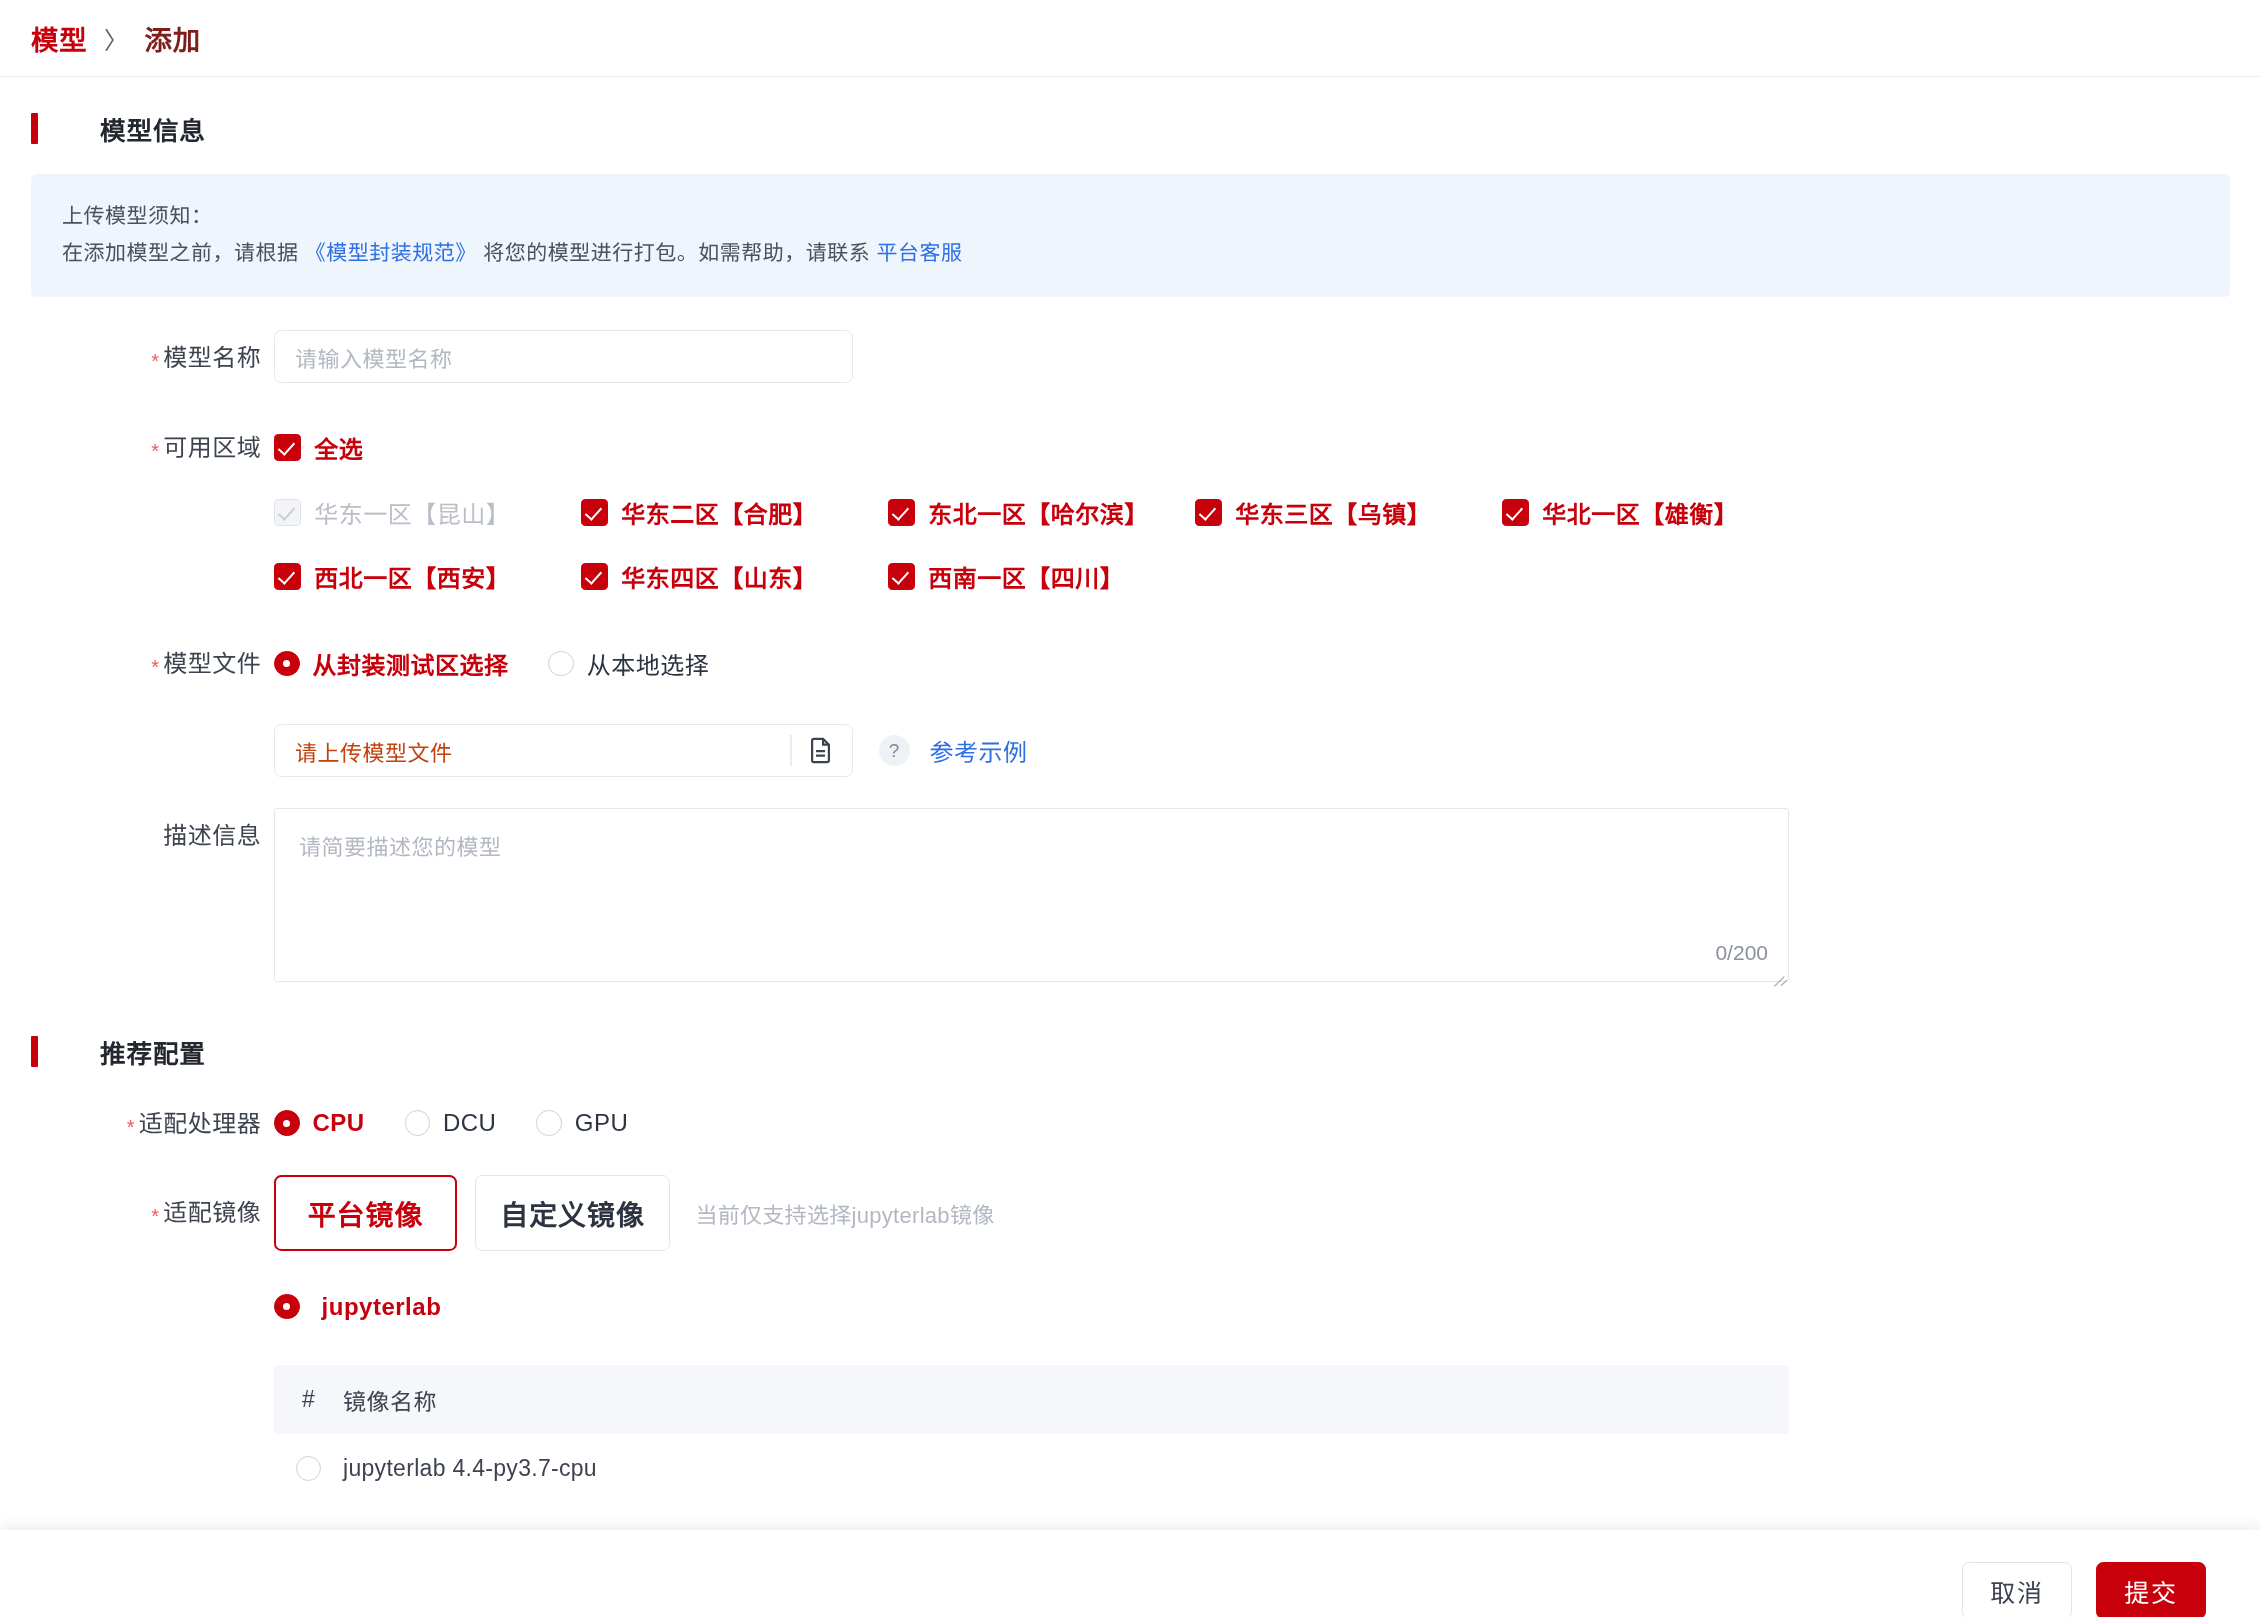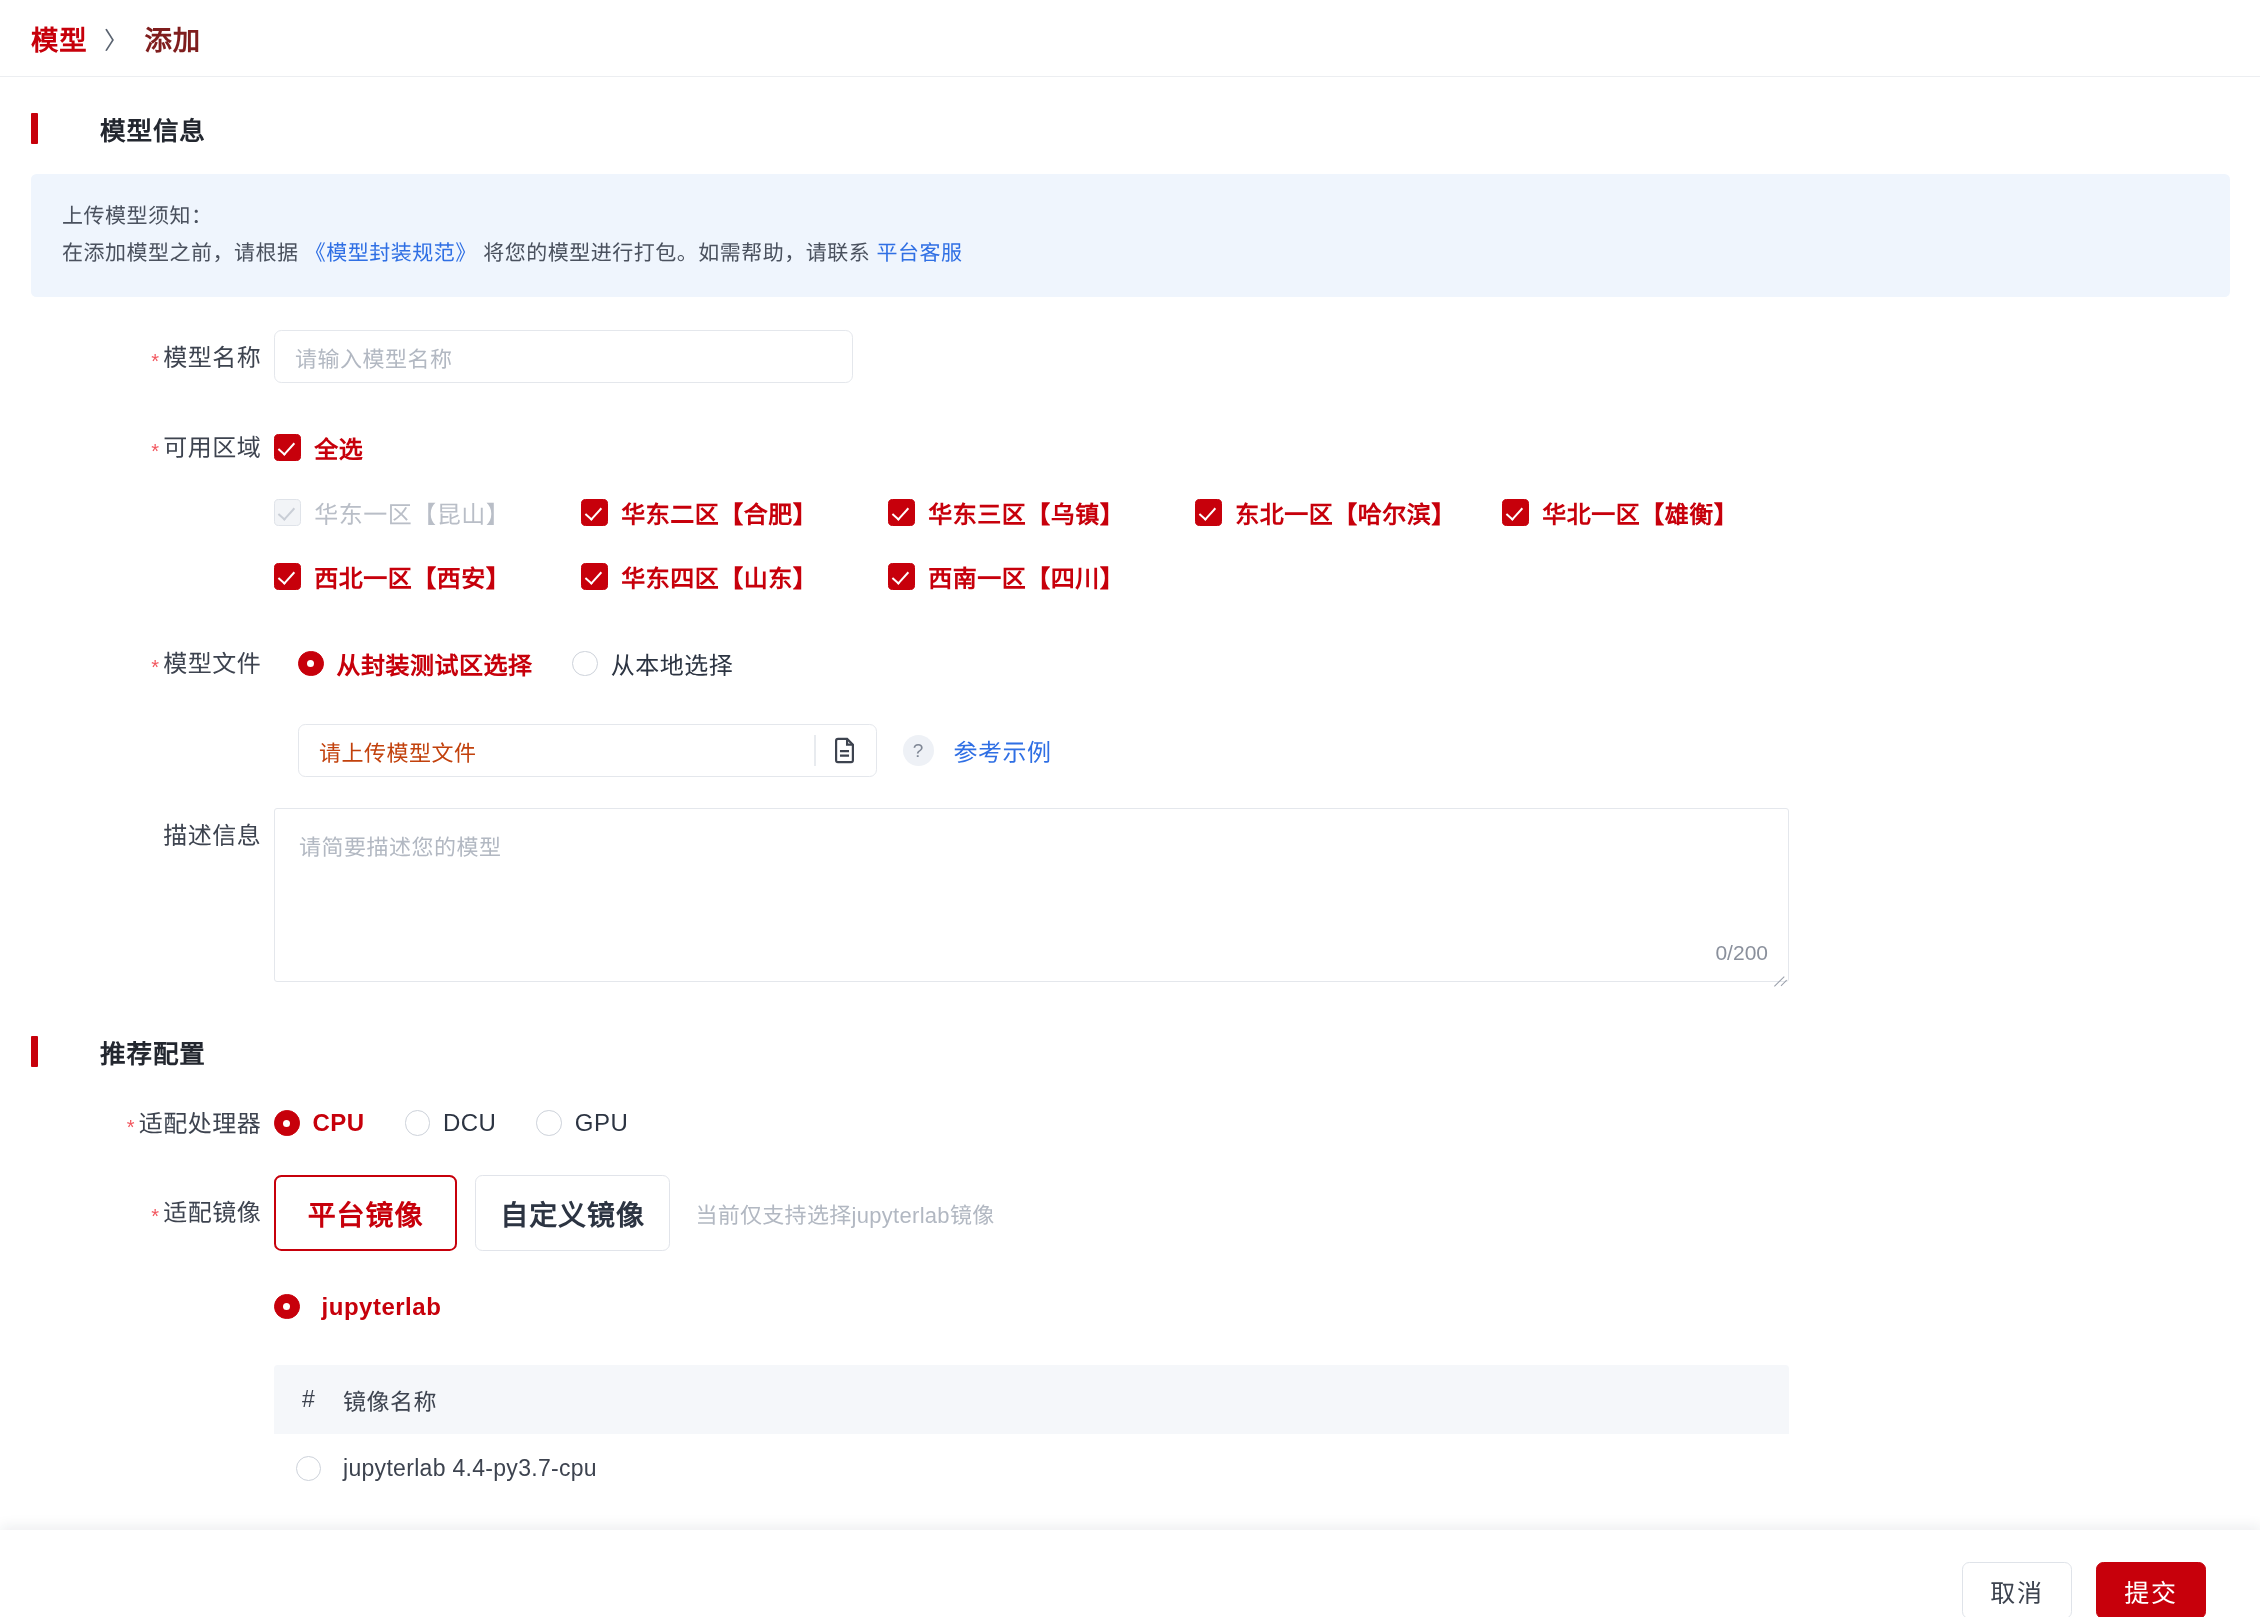--- a/index.html
+++ b/index.html
@@ -471,47 +471,47 @@
         <div class="region-cell">
           <div class="cb-box disabled"></div>
           <span class="cb-label disabled">华东一区【昆山】</span>
         </div>
         <div class="region-cell">
           <div class="cb-box"></div>
           <span class="cb-label">华东二区【合肥】</span>
         </div>
         <div class="region-cell">
           <div class="cb-box"></div>
+          <span class="cb-label">东北一区【哈尔滨】</span>
+        </div>
+        <div class="region-cell">
+          <div class="cb-box"></div>
           <span class="cb-label">华东三区【乌镇】</span>
         </div>
         <div class="region-cell">
           <div class="cb-box"></div>
-          <span class="cb-label">东北一区【哈尔滨】</span>
-        </div>
-        <div class="region-cell">
-          <div class="cb-box"></div>
           <span class="cb-label">华北一区【雄衡】</span>
         </div>
         <div class="region-cell">
           <div class="cb-box"></div>
           <span class="cb-label">西北一区【西安】</span>
         </div>
         <div class="region-cell">
           <div class="cb-box"></div>
           <span class="cb-label">华东四区【山东】</span>
         </div>
         <div class="region-cell">
           <div class="cb-box"></div>
           <span class="cb-label">西南一区【四川】</span>
         </div>
       </div>
     </div>
   </div>
 
-  <div class="form-row" style="margin-top:27.4px;gap:24px;">
+  <div class="form-row" style="margin-top:27.4px;">
     <div class="form-label"><span class="req-star">*</span><span>模型文件</span></div>
     <div class="form-field">
       <div class="radio-row">
         <div class="radio-item">
           <div class="radio-dot checked"></div>
           <span class="radio-label on">从封装测试区选择</span>
         </div>
         <div class="radio-item">
           <div class="radio-dot"></div>
           <span class="radio-label">从本地选择</span>

